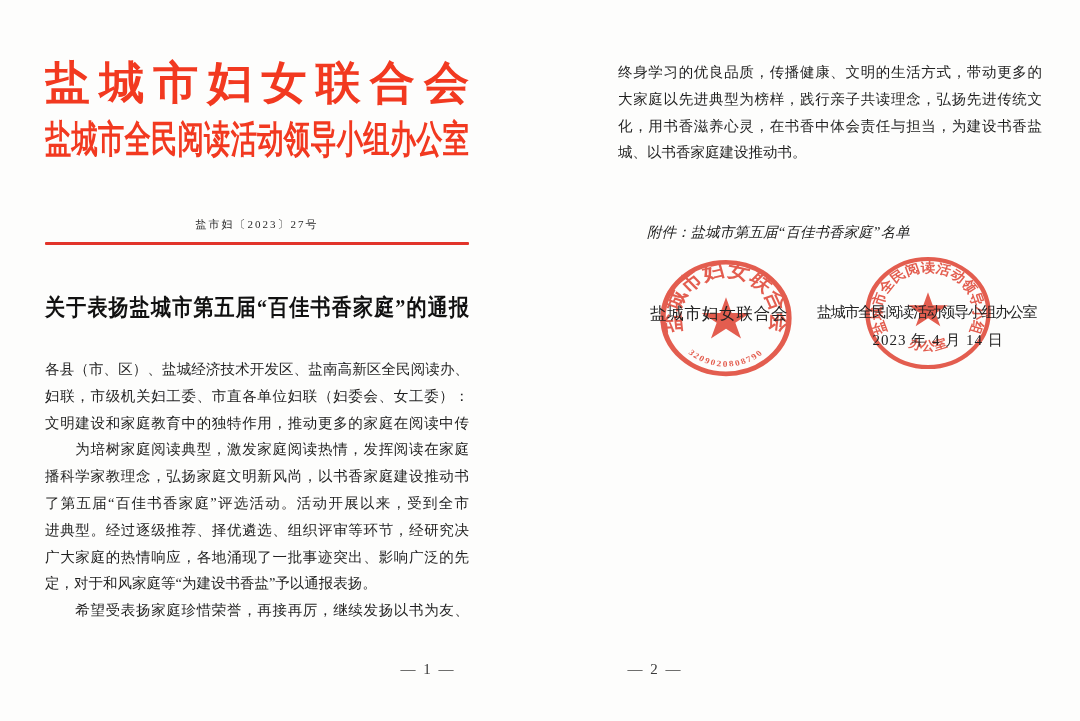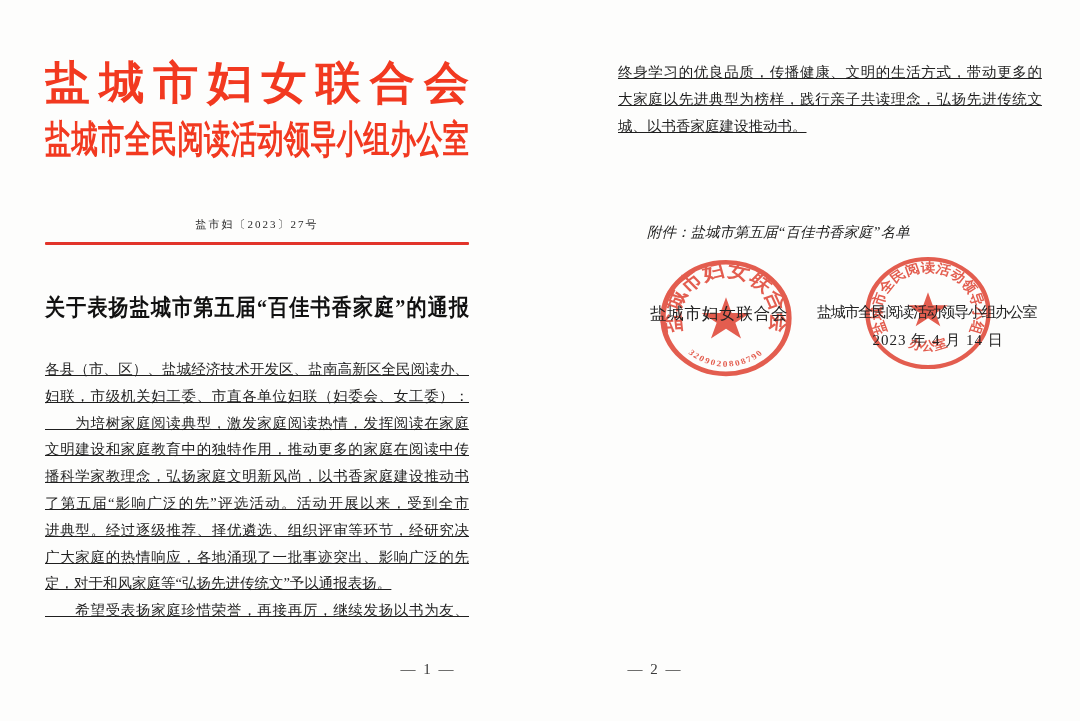--- a/index.html
+++ b/index.html
@@ -30,21 +30,21 @@
     left:45px;top:217px;width:424px;font-size:11px;letter-spacing:2px;
     text-align:center;color:#2a2a2a;z-index:2;
   }
   .redline{left:45px;top:242px;width:424px;height:3px;background:var(--divider-red);border-radius:1px;z-index:2;}
   .title{left:45px;top:292px;width:424px;height:32px;z-index:2;}
   .title-in{
     display:block;width:486px;transform:scaleX(0.8724);transform-origin:0 0;
     font-size:23px;font-weight:bold;line-height:32px;color:#111;
     text-align:justify;text-align-last:justify;white-space:nowrap;
   }
-  .bodyblock{width:424px;z-index:2;text-decoration:underline;}
+  .bodyblock{width:424px;z-index:2;}
   .body1{left:45px;top:356px;}
   .body2{left:618px;top:59px;}
   .line{
     height:26.8px;line-height:26.8px;font-size:14.5px;color:var(--ink);
     text-align:justify;text-align-last:justify;
   }
   .para-end{text-align-last:left;}
   .attach{
     left:618px;top:219px;width:424px;height:26.8px;line-height:26.8px;
     font-size:14.5px;color:var(--ink);z-index:2;font-style:italic;
@@ -72,36 +72,37 @@
       <span class="hdr2-in">盐城市全民阅读活动领导小组办公室</span>
     </div>
     <div class="abs docnum">盐市妇〔2023〕27号</div>
     <div class="abs redline"></div>
     <div class="abs title">
       <span class="title-in">关于表扬盐城市第五届“百佳书香家庭”的通报</span>
     </div>
     <div class="abs bodyblock body1">
       <div class="line">各县（市、区）、盐城经济技术开发区、盐南高新区全民阅读办、</div>
       <div class="line">妇联，市级机关妇工委、市直各单位妇联（妇委会、女工委）：</div>
+      <div class="line">文明建设和家庭教育中的独特作用，推动更多的家庭在阅读中传</div>
       <div class="line">　　为培树家庭阅读典型，激发家庭阅读热情，发挥阅读在家庭</div>
-      <div class="line">文明建设和家庭教育中的独特作用，推动更多的家庭在阅读中传</div>
       <div class="line">播科学家教理念，弘扬家庭文明新风尚，以书香家庭建设推动书</div>
-      <div class="line">了第五届“影响广泛的先”评选活动。活动开展以来，受到全市</div>
+      <div class="line">了第五届“百佳书香家庭”评选活动。活动开展以来，受到全市</div>
       <div class="line">进典型。经过逐级推荐、择优遴选、组织评审等环节，经研究决</div>
       <div class="line">广大家庭的热情响应，各地涌现了一批事迹突出、影响广泛的先</div>
-      <div class="line para-end">定，对于和风家庭等“弘扬先进传统文”予以通报表扬。</div>
+      <div class="line para-end">定，对于和风家庭等“为建设书香盐”予以通报表扬。</div>
       <div class="line">　　希望受表扬家庭珍惜荣誉，再接再厉，继续发扬以书为友、</div>
     </div>
     <div class="abs pgnum pg1">— 1 —</div>
   </section>
 
   <section>
     <div class="abs bodyblock body2">
       <div class="line">终身学习的优良品质，传播健康、文明的生活方式，带动更多的</div>
       <div class="line">大家庭以先进典型为榜样，践行亲子共读理念，弘扬先进传统文</div>
+      <div class="line">化，用书香滋养心灵，在书香中体会责任与担当，为建设书香盐</div>
       <div class="line para-end">城、以书香家庭建设推动书。</div>
     </div>
     <div class="abs attach">　　附件：盐城市第五届“百佳书香家庭”名单</div>
 
     <svg class="abs seal sealL" width="140" height="124" viewBox="0 0 120 120" preserveAspectRatio="none" aria-hidden="true">
       <defs>
         <path id="sealL-top" d="M 22.4 73.7 A 40 40 0 1 1 97.6 73.7" fill="none"></path>
         <path id="sealL-bot" d="M 21.5 87 A 47 47 0 0 0 98.5 87" fill="none"></path>
       </defs>
       <circle cx="60" cy="60" r="54" fill="none" stroke="var(--seal-red)" stroke-width="4.5"></circle>

